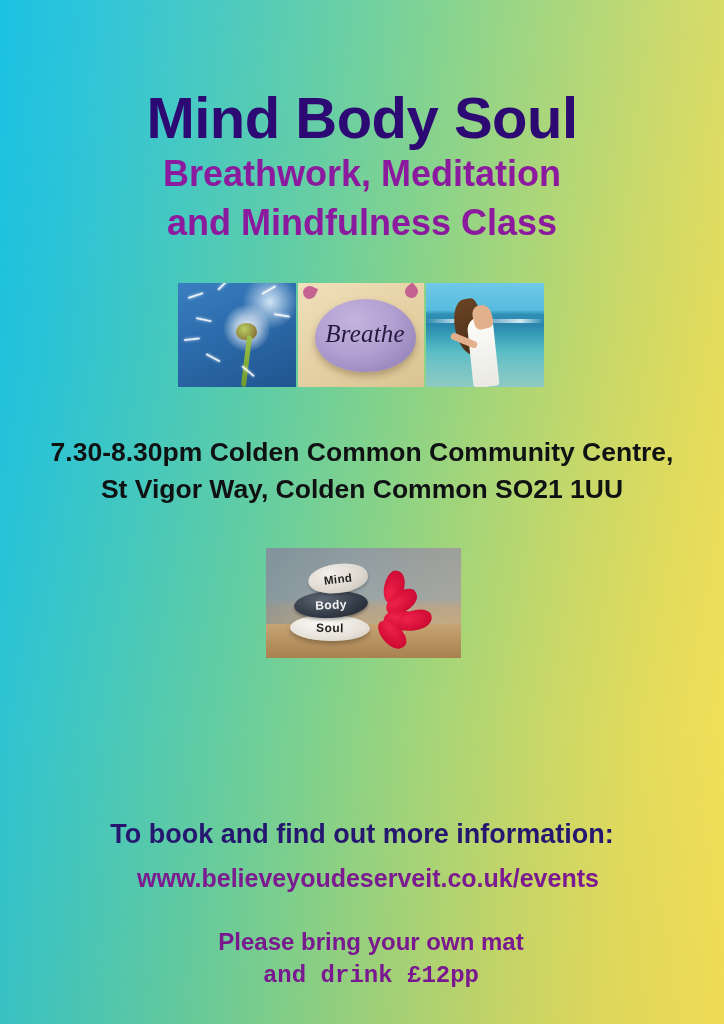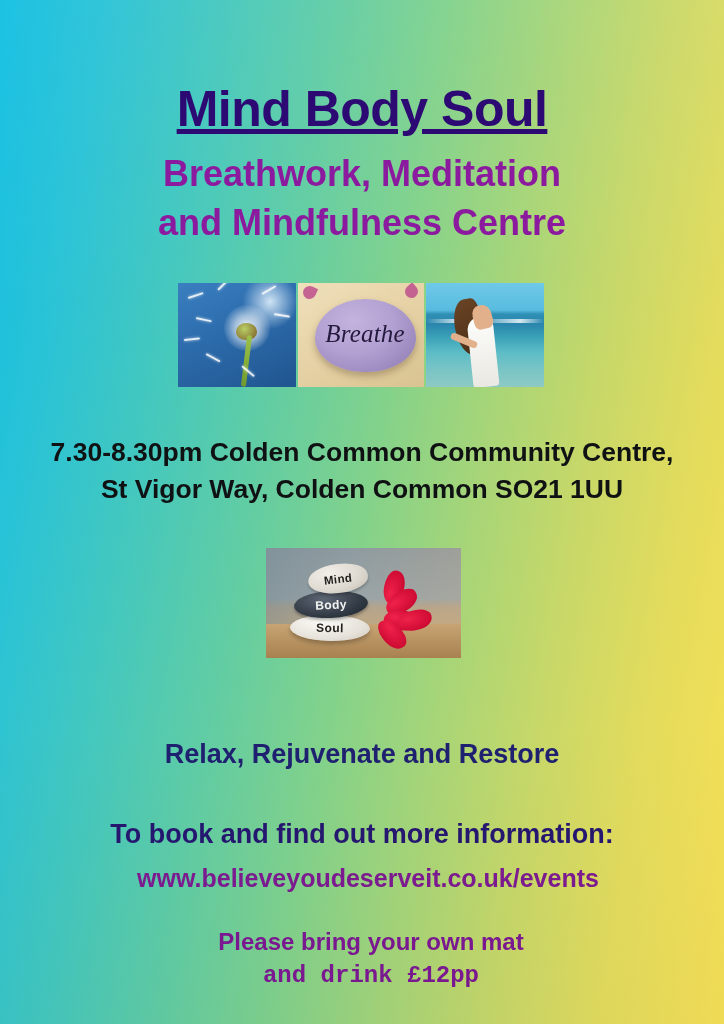--- a/index.html
+++ b/index.html
@@ -42,26 +42,25 @@
     width: 100%;
     height: 100%;
     text-align: center;
   }
 
   .title {
     position: absolute;
     top: 49px;
     left: 0;
     right: 0;
-    font-size: 50px;
+    font-size: 58px;
     font-weight: bold;
     letter-spacing: -0.5px;
     color: #2d0a73;
     line-height: 1.05;
-    text-decoration: underline;
   }
 
   .subtitle {
     position: absolute;
     top: 150px;
     left: 0;
     right: 0;
     font-size: 36px;
     font-weight: bold;
     color: #8c1a9e;
@@ -335,21 +334,21 @@
 
 <div id="poster">
   <div class="grad-overlay"></div>
 
   <div class="content">
 
     <h1 class="title">Mind Body Soul</h1>
 
     <div class="subtitle">
       <span class="l1">Breathwork, Meditation</span>
-      <span class="l2">and Mindfulness Centre</span>
+      <span class="l2">and Mindfulness Class</span>
     </div>
 
     <div class="photo-strip">
 
       <div class="pane pane-dandelion">
         <div class="puff"></div>
         <div class="head"></div>
         <div class="stem"></div>
         <div class="seed" style="left:10px;  top:14px; transform:rotate(-18deg);"></div>
         <div class="seed" style="left:18px;  top:34px; transform:rotate(12deg);"></div>
@@ -392,21 +391,20 @@
       <div class="stone s-mind">Mind</div>
       <div class="flower">
         <div class="pet" style="left:16px; top:2px;  transform:rotate(-72deg);"></div>
         <div class="pet" style="left:16px; top:10px; transform:rotate(-28deg);"></div>
         <div class="pet" style="left:14px; top:20px; transform:rotate(10deg);"></div>
         <div class="pet" style="left:10px; top:26px; transform:rotate(52deg);"></div>
         <div class="pet" style="left:28px; top:24px; transform:rotate(-8deg);"></div>
       </div>
     </div>
 
-    <div class="tagline">Relax, Rejuvenate and Restore</div>
 
     <div class="booking-lead">To book and find out more information:</div>
 
     <a class="booking-url" href="#">www.believeyoudeserveit.co.uk/events</a>
 
     <div class="footnote">
       <span class="l1">Please bring your own mat</span>
       <span class="l2">and drink £12pp</span>
     </div>
 

